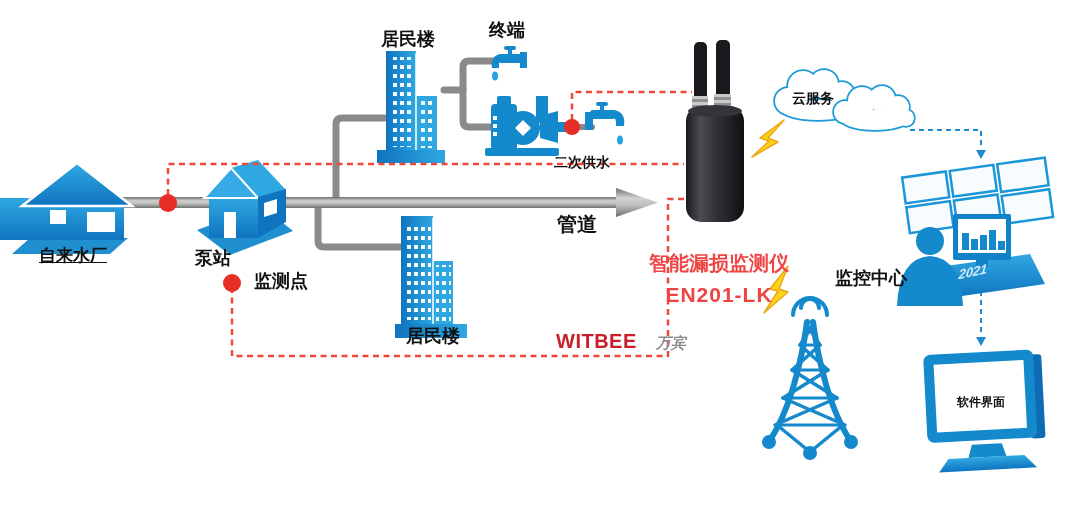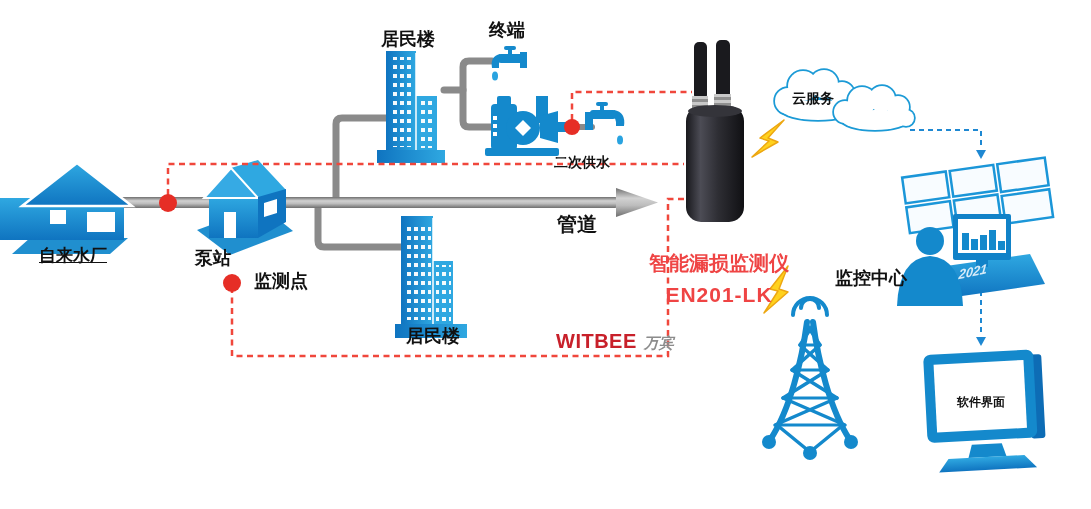--- a/index.html
+++ b/index.html
@@ -8,21 +8,21 @@
   #stage svg.layer{position:absolute;left:0;top:0;}
   .lbl{position:absolute;transform:translateX(-50%);white-space:nowrap;color:#111;
        font-weight:bold;line-height:1.15;text-align:center;}
   .lbl.s17{font-size:17px;text-decoration:underline;} .lbl.s18{font-size:18px;} .lbl.s20{font-size:20px;}
   .lbl.s15{font-size:14px;} .lbl.s14{font-size:14px;margin-top:16px;} .lbl.s16{font-size:12px;}
   .lbl.left{transform:none;text-align:left;}
   .red-title{position:absolute;left:719px;top:250px;transform:translateX(-50%);
        text-align:center;color:#ef4444;font-weight:bold;white-space:nowrap;}
   .red-title .l1{font-size:20px;}
   .red-title .l2{font-size:21px;letter-spacing:1px;margin-top:6px;}
-  .brand{position:absolute;left:556px;top:330px;display:flex;align-items:baseline;}
+  .brand{position:absolute;left:556px;top:330px;display:flex;align-items:baseline;gap:12px;}
   .brand .en{font-size:20px;font-weight:800;color:#c8202a;letter-spacing:.5px;}
   .brand .cn{font-size:15px;font-weight:700;color:#8c8c8c;margin-left:7px;font-style:italic;}
   .desk-note{position:absolute;left:973px;top:264px;transform:translateX(-50%) rotate(-12deg) skewX(-18deg);
        color:#eaf5fd;font-size:13px;font-weight:bold;font-style:italic;opacity:.9;}
 </style>
 </head>
 <body>
 
 <div id="stage">
 

